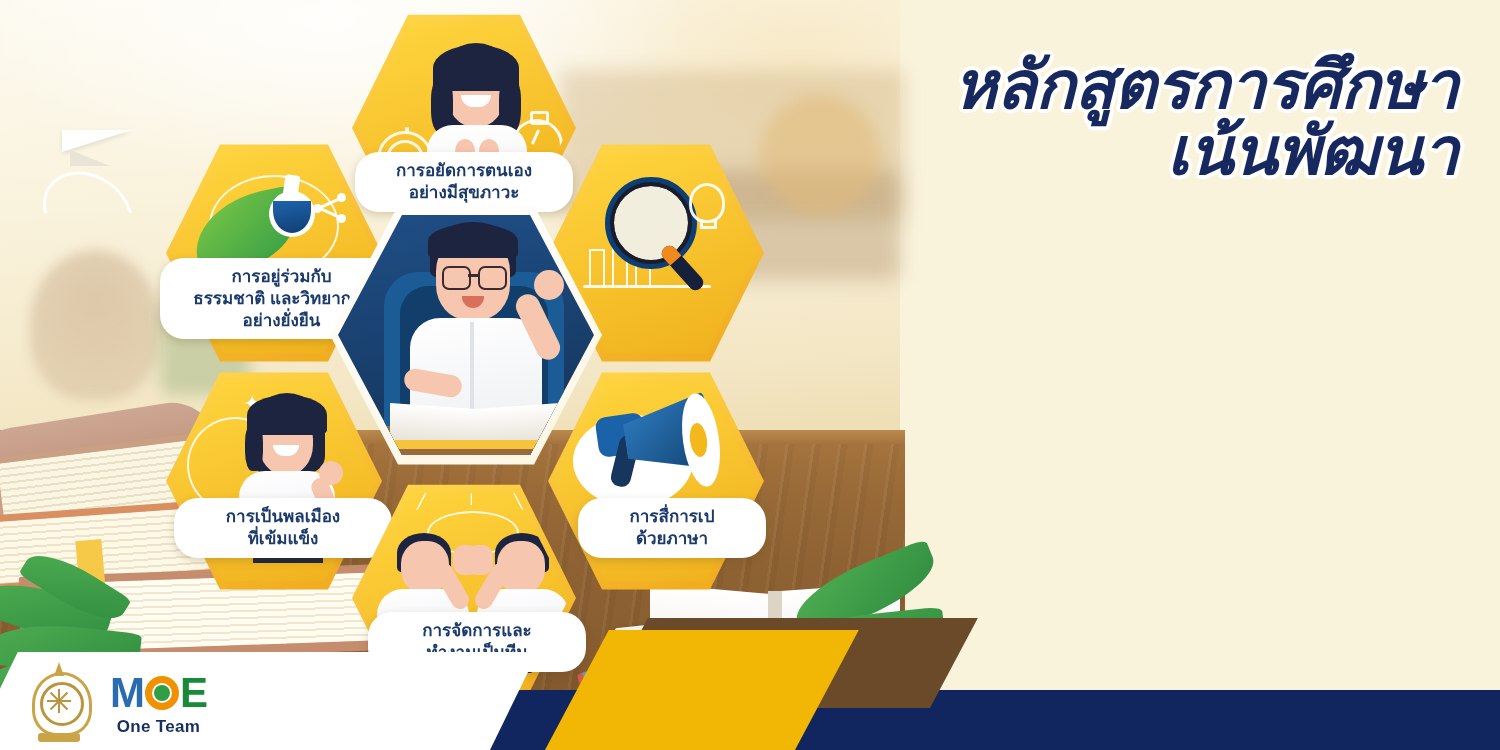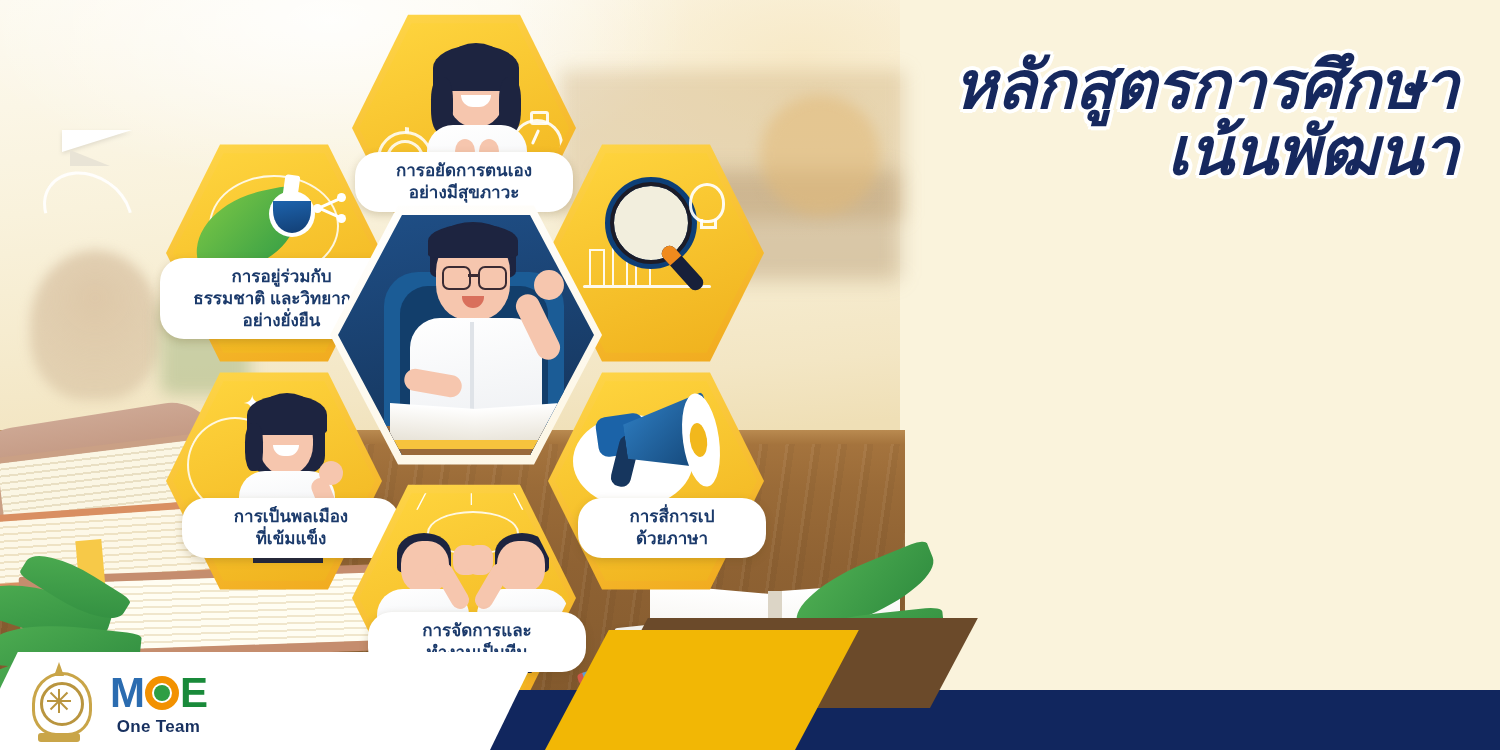--- a/index.html
+++ b/index.html
@@ -344,21 +344,21 @@
           <div class="p-hair hair" style="left:16px;top:2px;width:80px;height:40px;border-radius:50% 50% 12% 12%;"></div>
           <div class="p-hair hair" style="left:14px;top:30px;width:18px;height:48px;border-radius:40%;"></div>
           <div style="position:absolute;left:42px;top:52px;width:26px;height:11px;background:#fff;border-radius:0 0 12px 12px;"></div>
           <div class="p-body shirt" style="left:8px;top:78px;width:96px;height:66px;"></div>
           <div class="skirt" style="position:absolute;left:22px;top:138px;width:70px;height:32px;"></div>
           <div class="arm" style="left:86px;top:84px;width:18px;height:48px;transform:rotate(-22deg);"></div>
           <div class="hand" style="left:88px;top:68px;width:24px;height:24px;"></div>
         </div>
       </div>
     </div>
-    <div class="label" style="left:52px;top:498px;width:190px;font-size:17px;">การเป็นพลเมือง
+    <div class="label" style="left:44px;top:498px;width:190px;font-size:17px;">การเป็นพลเมือง
 ที่เข้มแข็ง</div>
 
     <div class="hex hex-outer" style="left:418px;top:368px;width:216px;height:226px;">
       <div class="hex-inner">
         <div class="bubble" style="left:18px;top:38px;">
             <div class="tail"></div>
           </div>
         <div class="mega" style="left:36px;top:20px;">
           <div class="body2"></div>
             <div class="handle"></div>

